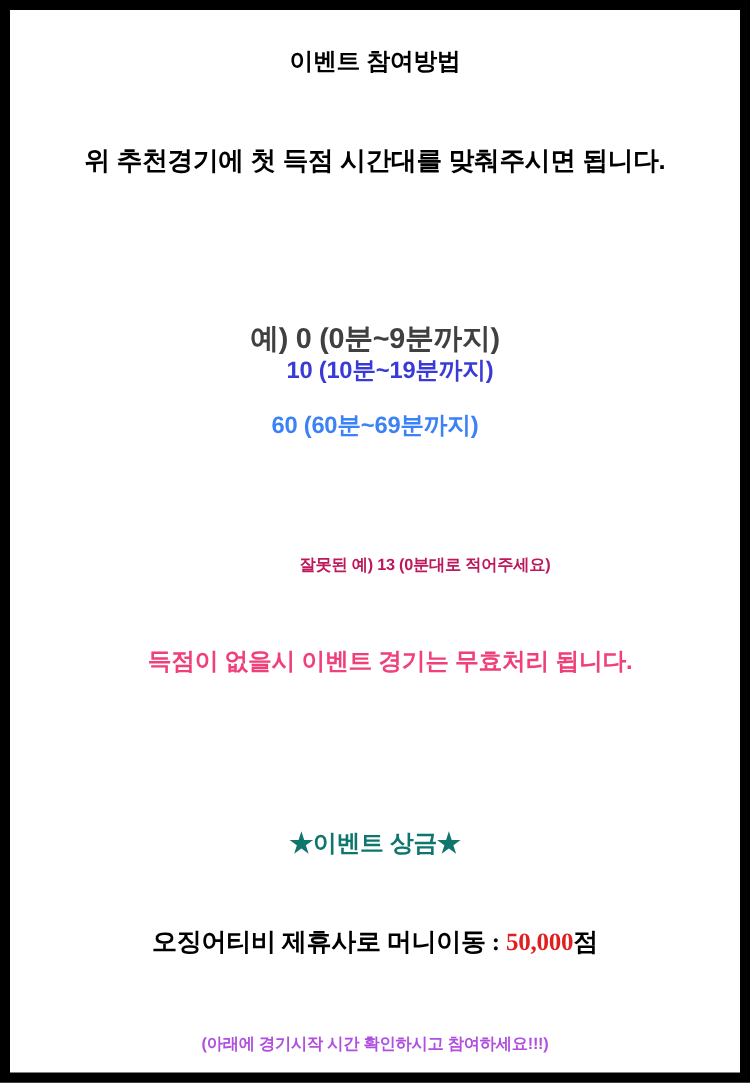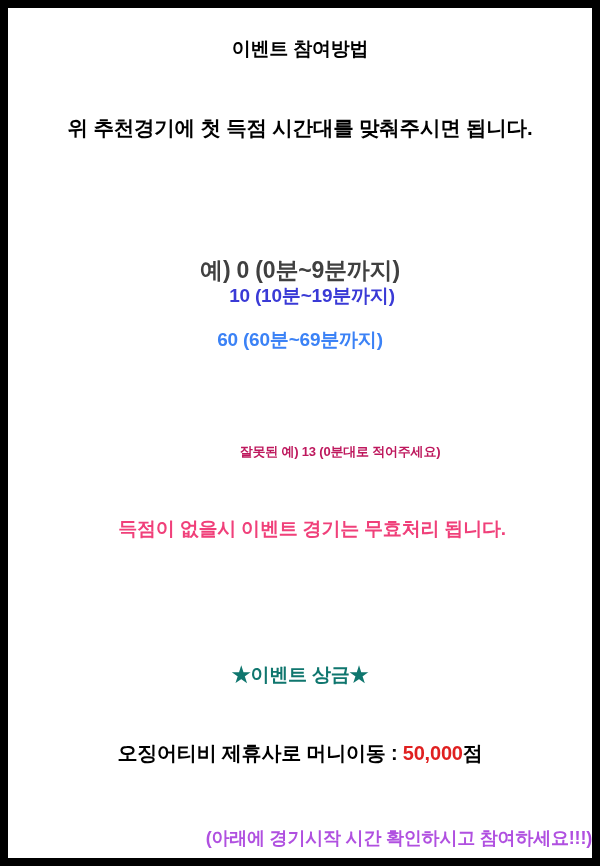--- a/index.html
+++ b/index.html
@@ -42,24 +42,24 @@
     color: #000000;
   }
   .ex1 { top: 231px; font-size: 23px; color: #404040; margin-top: 16px; }
   .ex2 { top: 275px; font-size: 19px; color: #3a3ad6; padding-left: 12px; }
   .ex3 { top: 319px; font-size: 19px; color: #3b82f6; }
 
   .wrong { top: 435px; font-size: 13px; color: #be185d; padding-left: 40px; }
   .void  { top: 508px; font-size: 19px; color: #f0407a; padding-left: 12px; }
 
   .prize-title { top: 654px; font-size: 19px; color: #0f766e; }
-  .prize-line  { top: 732px; font-size: 20px; color: #000000; }
+  .prize-line  { top: 732px; font-size: 20px; color: #000000; font-family: Liberation Serif, serif; }
   .prize-line .amount { color: #e02020; }
 
-  .footer { top: 818px; font-size: 18px; color: #b050e0; text-align: right; }
+  .footer { top: 818px; font-size: 13px; color: #b050e0; }
 </style>
 </head>
 <body>
 
 <div class="poster">
 
   <div class="line intro">위 추천경기에 첫 득점 시간대를 맞춰주시면 됩니다.</div>
 
   <div class="line title">이벤트 참여방법</div>
 

